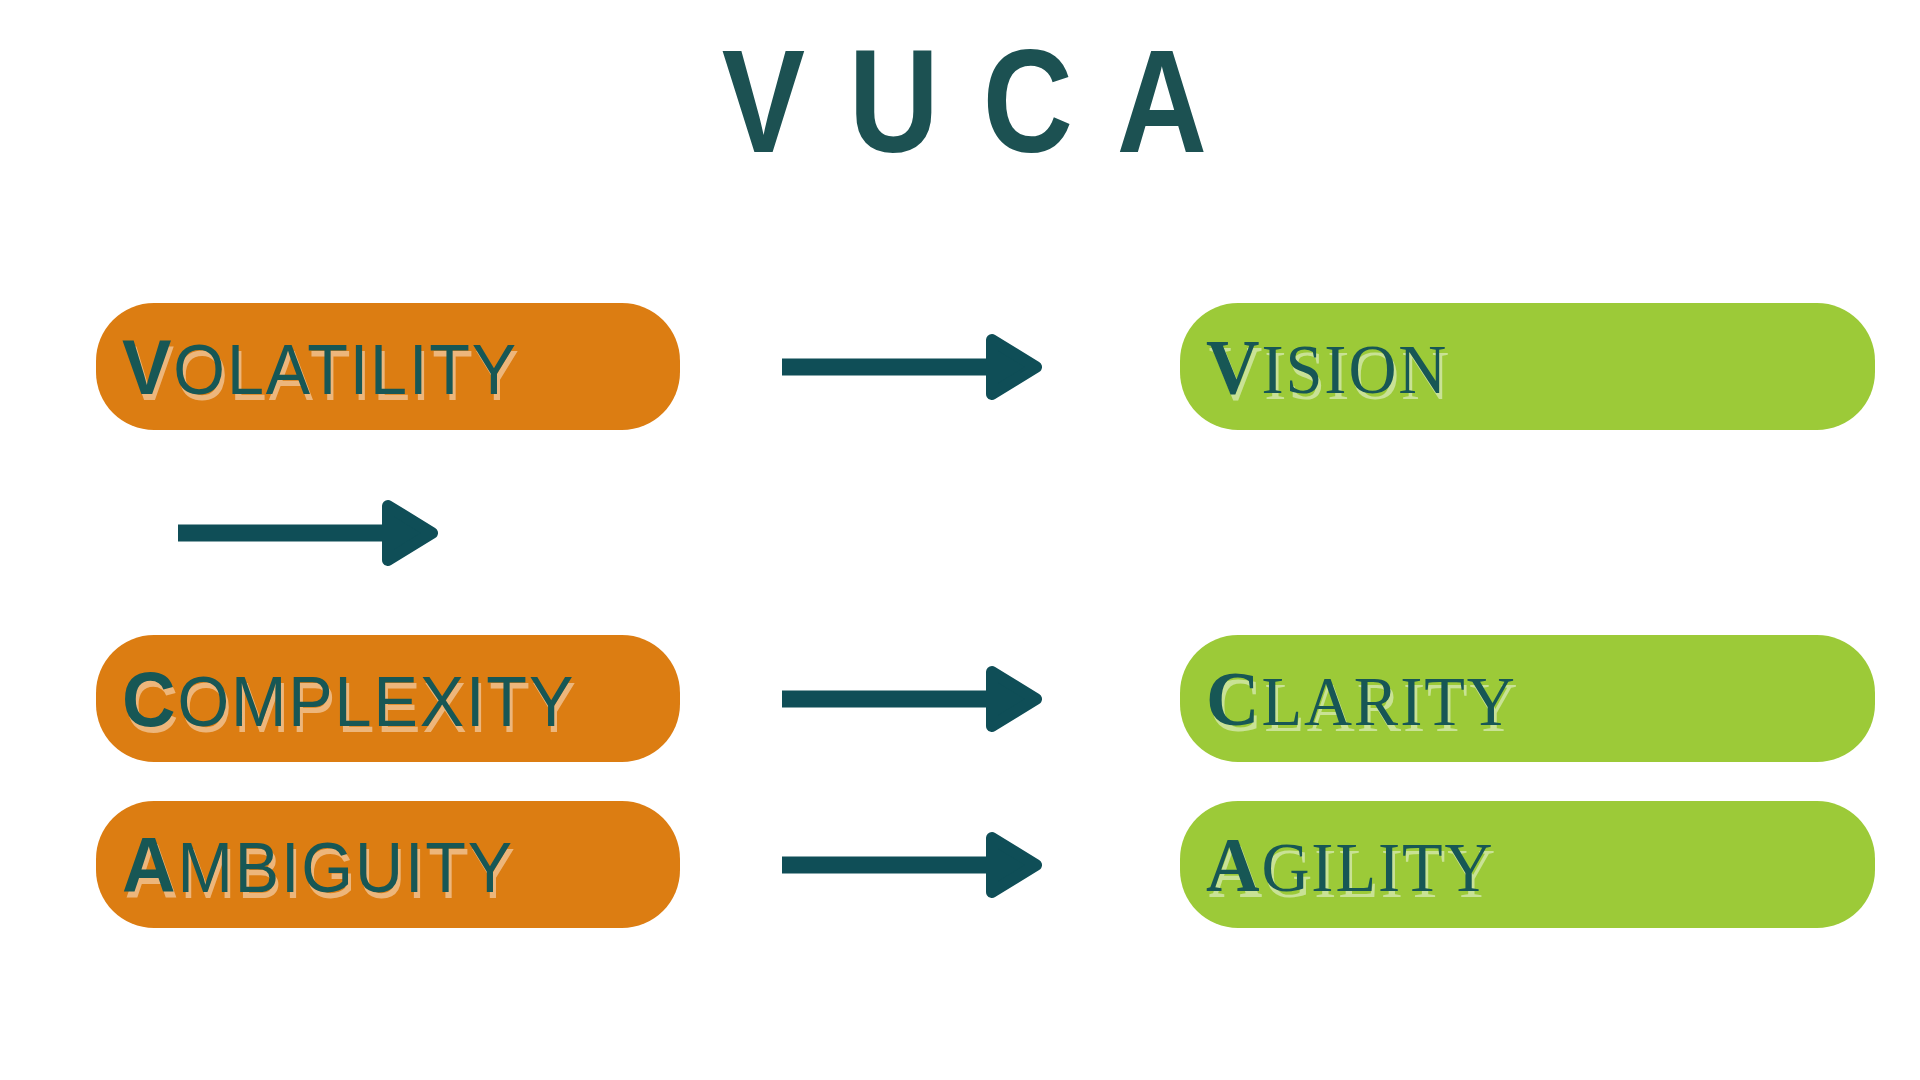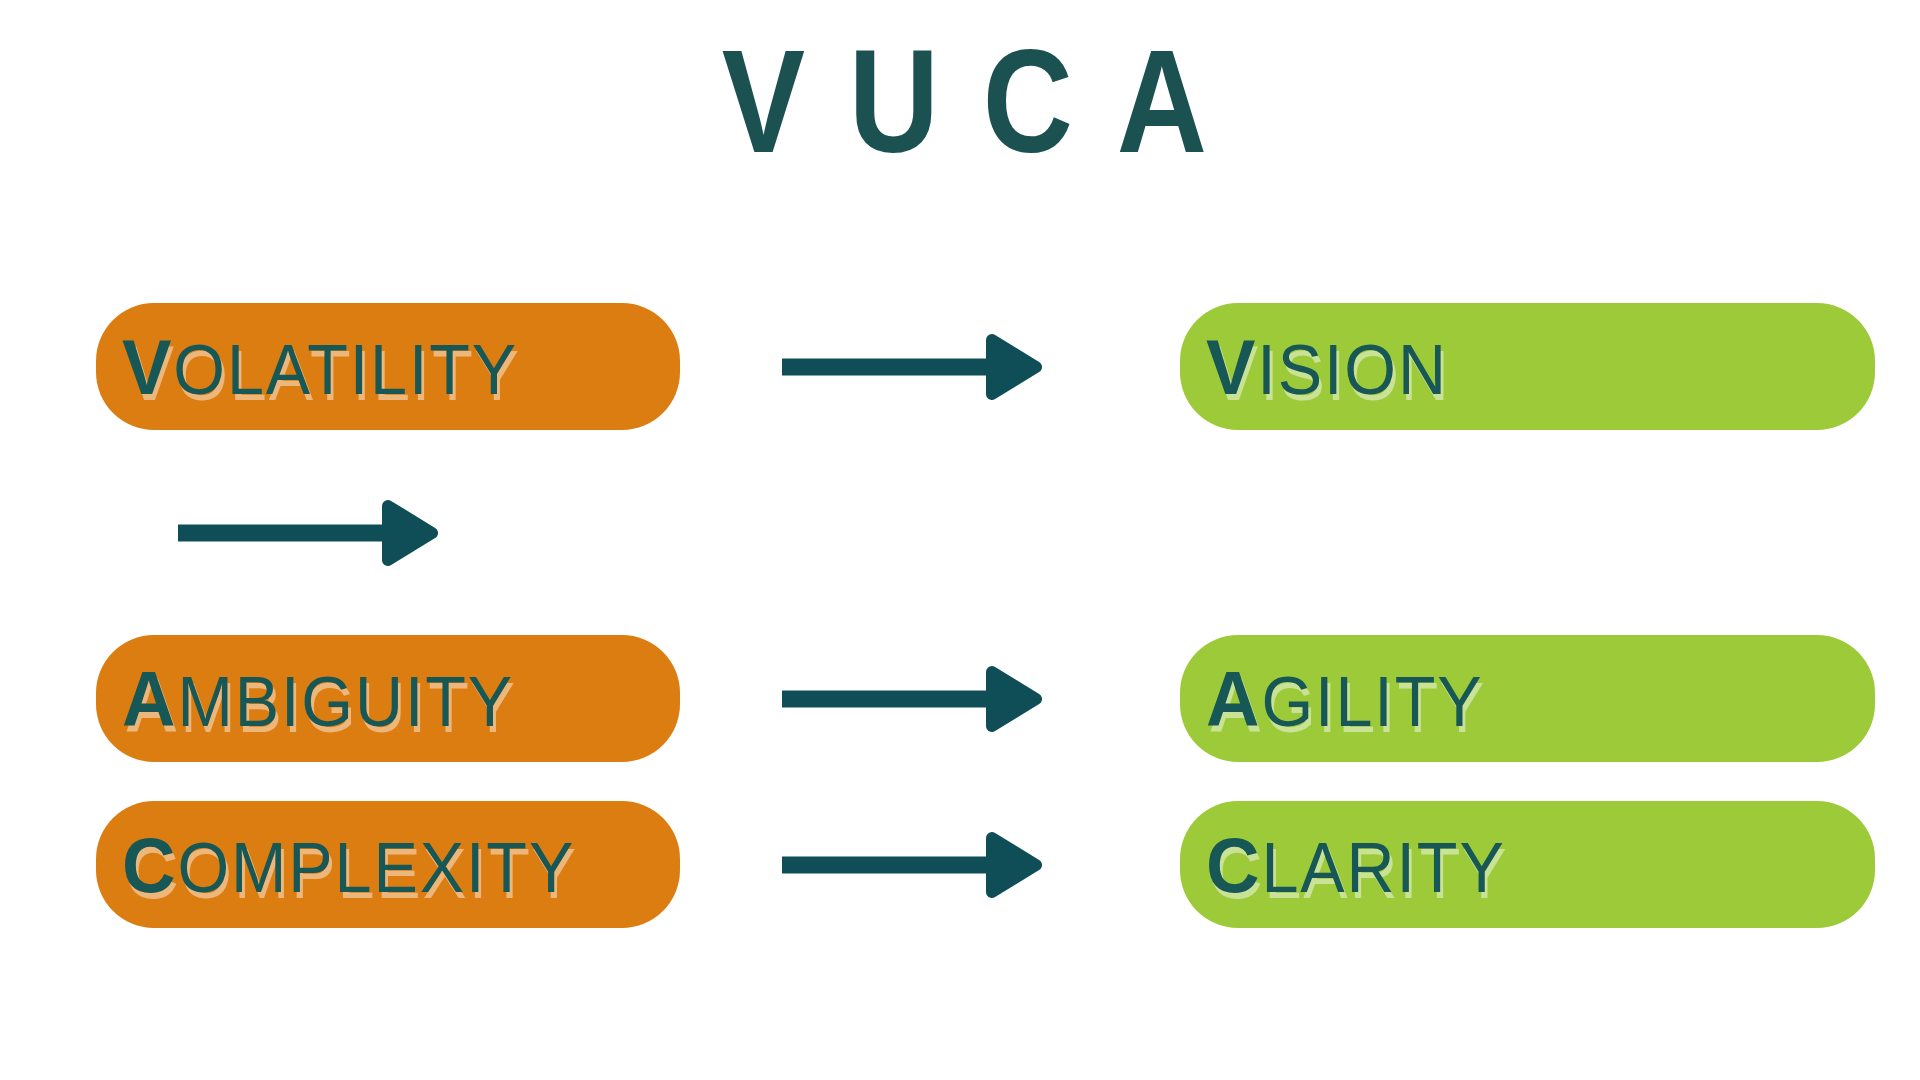--- a/index.html
+++ b/index.html
@@ -38,21 +38,21 @@
 
   
   .pill {
     height: 127px;
     border-radius: 58px;
     display: flex; align-items: center;
     padding-left: 26px;
     box-sizing: border-box;
   }
   .pill-orange { background: var(--orange, #DC7D12); }
-  .pill-green  { background: var(--green, #9CCA38); }
+  .pill-green  { background: var(--green, #9CCA38); font-family: Liberation Serif, serif; }
 
   .label {
     display: inline-block;
     line-height: 1;
     letter-spacing: 2px;
     transform: scaleX(0.95); transform-origin: left center;
     white-space: nowrap;
     color: var(--teal-text, #175755);
   }
   .pill-orange .label { text-shadow: 3px 6px 0 var(--orange-shadow, #EDB67B); }
@@ -94,42 +94,42 @@
       <div class="arrow-cell">
         <svg class="arrow" width="260" height="70" viewBox="0 0 260 70" aria-hidden="true">
           <rect x="0" y="26.5" width="212" height="17" fill="currentColor"></rect>
           <path d="M210 8 L254 35 L210 62 Z" fill="currentColor" stroke="currentColor" stroke-width="12" stroke-linejoin="round"></path>
         </svg>
       </div>
     </div>
 
     <div class="row">
       <div class="pill pill-orange">
+        <span class="label"><span class="initial">C</span><span class="rest">OMPLEXITY</span></span>
+      </div>
+      <div class="arrow-cell">
+        <svg class="arrow" width="260" height="70" viewBox="0 0 260 70" aria-hidden="true">
+          <rect x="0" y="26.5" width="212" height="17" fill="currentColor"></rect>
+          <path d="M210 8 L254 35 L210 62 Z" fill="currentColor" stroke="currentColor" stroke-width="12" stroke-linejoin="round"></path>
+        </svg>
+      </div>
+      <div class="pill pill-green">
+        <span class="label"><span class="initial">C</span><span class="rest">LARITY</span></span>
+      </div>
+    </div>
+
+    <div class="row">
+      <div class="pill pill-orange">
         <span class="label"><span class="initial">A</span><span class="rest">MBIGUITY</span></span>
       </div>
       <div class="arrow-cell">
         <svg class="arrow" width="260" height="70" viewBox="0 0 260 70" aria-hidden="true">
           <rect x="0" y="26.5" width="212" height="17" fill="currentColor"></rect>
           <path d="M210 8 L254 35 L210 62 Z" fill="currentColor" stroke="currentColor" stroke-width="12" stroke-linejoin="round"></path>
         </svg>
       </div>
       <div class="pill pill-green">
         <span class="label"><span class="initial">A</span><span class="rest">GILITY</span></span>
       </div>
     </div>
 
-    <div class="row">
-      <div class="pill pill-orange">
-        <span class="label"><span class="initial">C</span><span class="rest">OMPLEXITY</span></span>
-      </div>
-      <div class="arrow-cell">
-        <svg class="arrow" width="260" height="70" viewBox="0 0 260 70" aria-hidden="true">
-          <rect x="0" y="26.5" width="212" height="17" fill="currentColor"></rect>
-          <path d="M210 8 L254 35 L210 62 Z" fill="currentColor" stroke="currentColor" stroke-width="12" stroke-linejoin="round"></path>
-        </svg>
-      </div>
-      <div class="pill pill-green">
-        <span class="label"><span class="initial">C</span><span class="rest">LARITY</span></span>
-      </div>
-    </div>
-
   </div>
 </div>
 
 </body></html>

